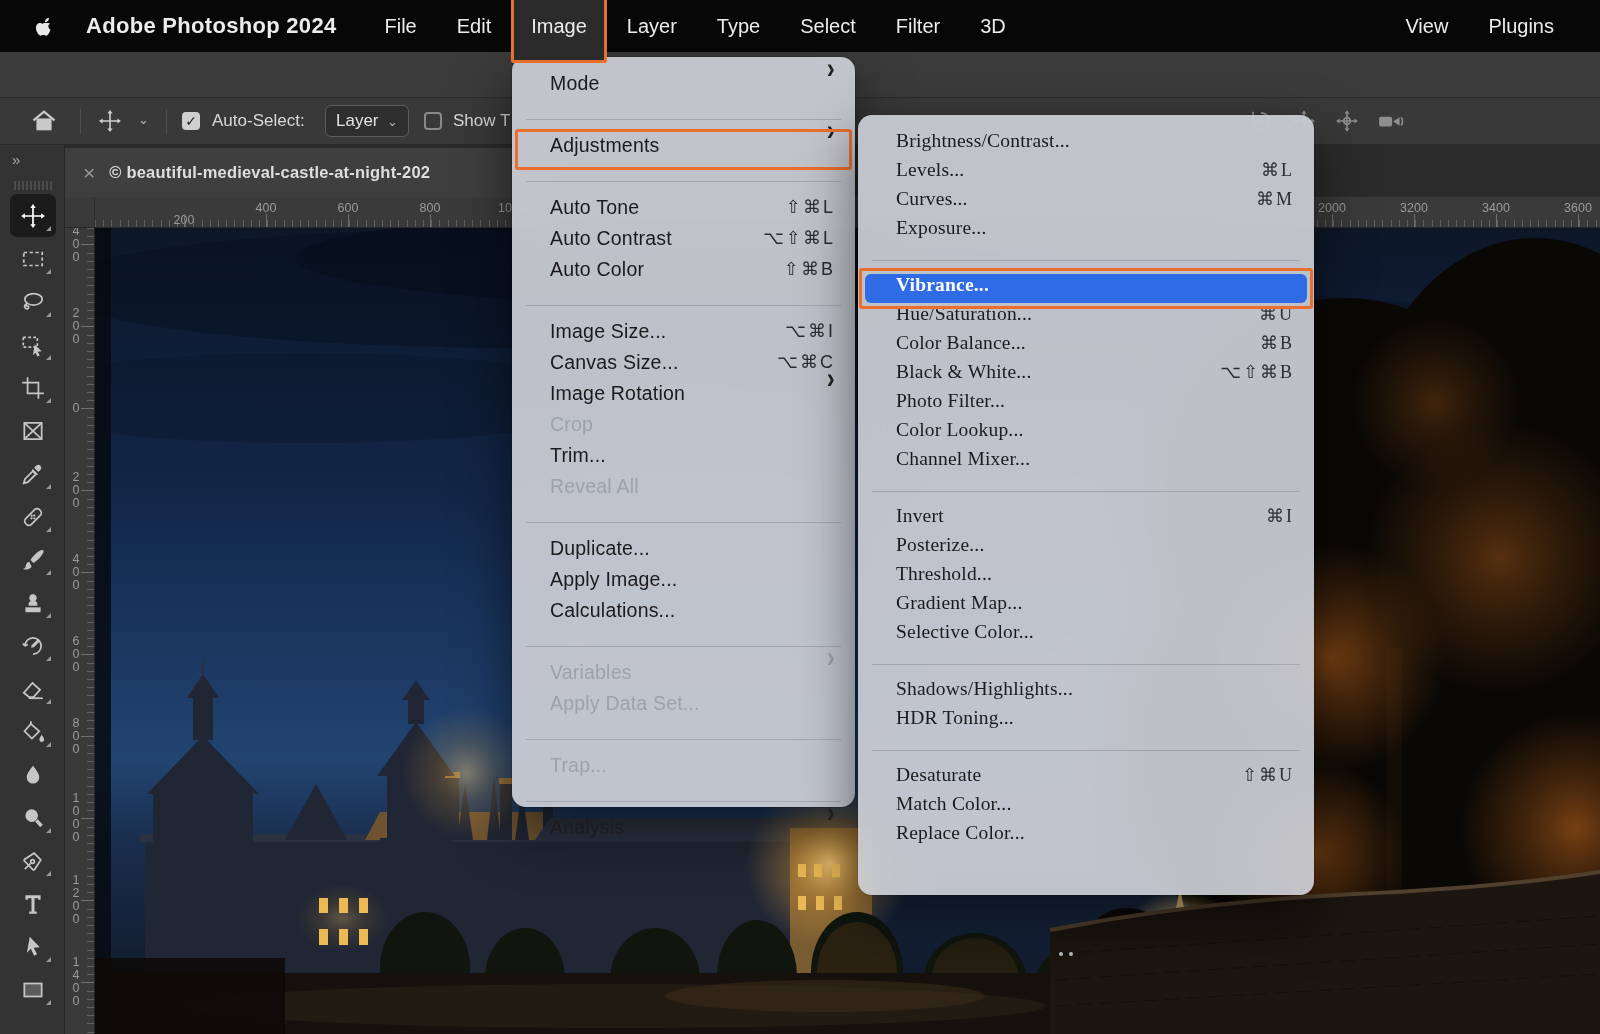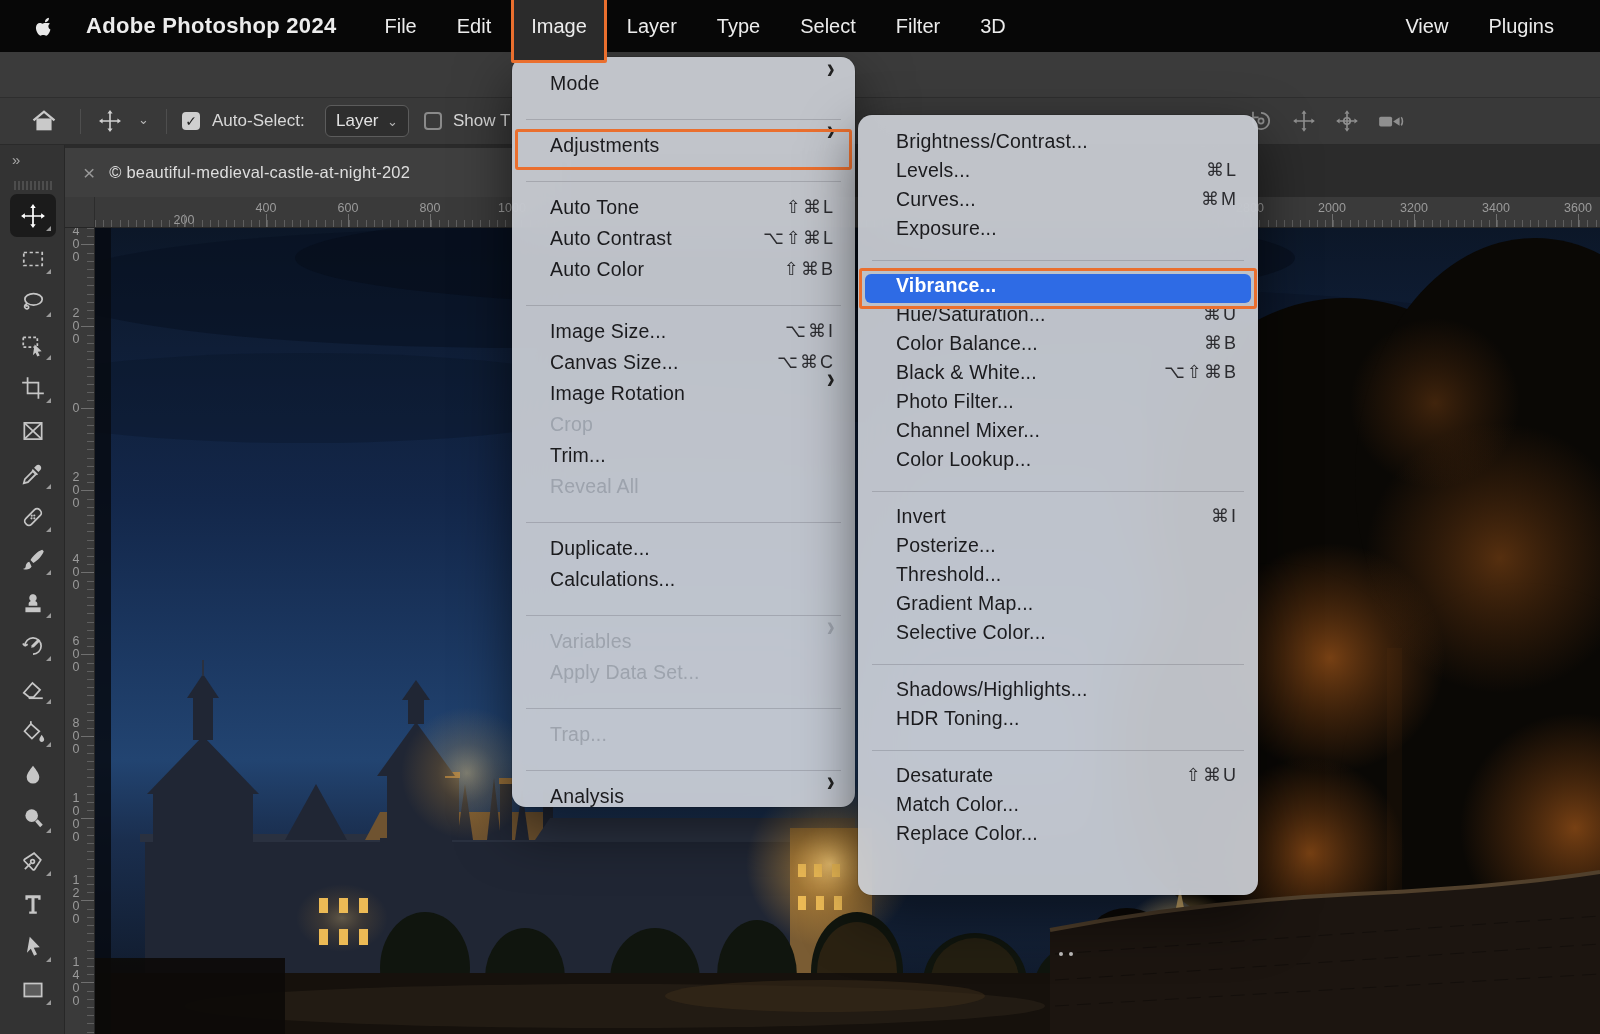--- a/index.html
+++ b/index.html
@@ -37,21 +37,21 @@
     background:#2e2e2e; border:1px solid #5c5c5c; border-radius:6px; color:#e2e2e2;
     font-size:17px; display:flex; align-items:center; padding:0 10px; }
   #target-dropdown .chev { margin-left:auto; font-size:13px; color:#b5b5b5; }
 
   
   #tabbar { position:absolute; left:65px; top:145px; width:1535px; height:52px;
     background:#2b2b2b; z-index:4; }
   #doc-tab { position:absolute; left:0; top:3px; width:472px; height:49px; background:#3f3f3f;
     display:flex; align-items:center; color:#dedede; }
   #tab-close { color:#999; font-size:21px; margin:0 14px 0 18px; }
-  #tab-title { font-size:16.5px; font-weight:normal; letter-spacing:.2px; white-space:nowrap;
+  #tab-title { font-size:16.5px; font-weight:bold; letter-spacing:.2px; white-space:nowrap;
     overflow:hidden; }
 
   
   #h-ruler { position:absolute; left:95px; top:197px; width:1505px; height:31px;
     background:#3a3a3a; border-bottom:1px solid #262626; z-index:4; overflow:hidden; }
   #h-ruler .minor { position:absolute; left:0; bottom:0; width:100%; height:7px;
     background:repeating-linear-gradient(90deg,#5f5f5f 0 1px,transparent 1px 8.2px); }
   .h-num { position:absolute; top:4px; transform:translateX(-50%); color:#9a9a9a; font-size:12.5px; }
   .h-major { position:absolute; bottom:0; width:1px; height:13px; background:#6f6f6f; }
   #ruler-corner { position:absolute; left:65px; top:197px; width:30px; height:31px;
@@ -83,21 +83,21 @@
     z-index:1; overflow:hidden;
     background:linear-gradient(180deg,#0c1728 0%,#13274a 34%,#1c3963 54%,#224471 66%,#1a2e4e 76%,#0d1420 100%); }
 
   
   .menu-panel { position:absolute; border-radius:14px;
     background:rgba(205,208,215,0.92);
     -webkit-backdrop-filter:blur(26px) saturate(1.1); backdrop-filter:blur(26px) saturate(1.1);
     box-shadow:0 22px 55px rgba(0,0,0,.55), 0 0 0 1px rgba(0,0,0,.12); z-index:20;
     padding-top:15px; color:#1b1b1e; }
   #image-menu { left:512px; top:57px; width:343px; height:750px; }
-  #adjustments-submenu { left:858px; top:115px; width:400px; height:780px; }
+  #adjustments-submenu { left:858px; top:115px; width:456px; height:780px;font-family:Liberation Serif, serif; }
   .mi { position:relative; display:flex; padding:0 20px 0 38px;
     font-size:19.5px; letter-spacing:.2px; }
   #image-menu .mi { height:31px; }
   #adjustments-submenu .mi { height:29px; }
   .mi .lab { white-space:nowrap; }
   .mi .sc { margin-left:auto; font-size:18px; color:#2c2c30; letter-spacing:2px; }
   .mi .arrow { margin-left:auto; font-size:24px; line-height:0; color:#222;
     font-weight:bold; transform:scaleY(1.25); }
   .mi.disabled { color:#9da3ad; }
   .mi.disabled .arrow, .mi.disabled .sc { color:#9da3ad; }
@@ -571,20 +571,23 @@
         <span class="lab">Trim...</span>
       </div>
       <div class="mi disabled">
         <span class="lab">Reveal All</span>
       </div>
       <div class="msep"></div>
       <div class="mi">
         <span class="lab">Duplicate...</span>
       </div>
       <div class="mi">
+        <span class="lab">Apply Image...</span>
+      </div>
+      <div class="mi">
         <span class="lab">Calculations...</span>
       </div>
       <div class="msep"></div>
       <div class="mi disabled">
         <span class="lab">Variables</span>
         <span class="arrow">›</span>
       </div>
       <div class="mi disabled">
         <span class="lab">Apply Data Set...</span>
       </div>
@@ -628,24 +631,24 @@
         <span class="sc">⌘B</span>
       </div>
       <div class="mi">
         <span class="lab">Black &amp; White...</span>
         <span class="sc">⌥⇧⌘B</span>
       </div>
       <div class="mi">
         <span class="lab">Photo Filter...</span>
       </div>
       <div class="mi">
+        <span class="lab">Color Lookup...</span>
+      </div>
+      <div class="mi">
         <span class="lab">Channel Mixer...</span>
-      </div>
-      <div class="mi">
-        <span class="lab">Color Lookup...</span>
       </div>
       <div class="msep"></div>
       <div class="mi">
         <span class="lab">Invert</span>
         <span class="sc">⌘I</span>
       </div>
       <div class="mi">
         <span class="lab">Posterize...</span>
       </div>
       <div class="mi">

